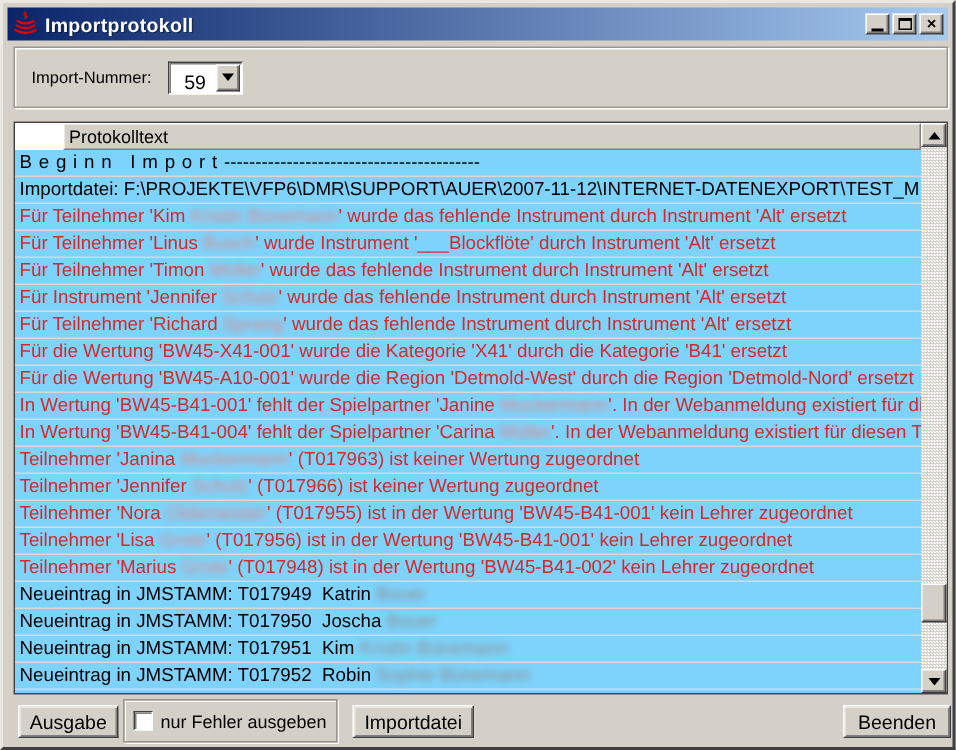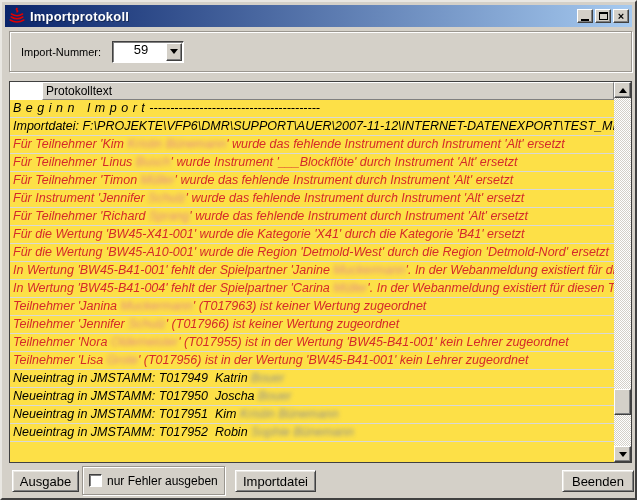--- a/index.html
+++ b/index.html
@@ -32,44 +32,44 @@
   .glyph-max{width:9px;height:8px;border:1px solid #000;border-top-width:2px;}
   .glyph-close{font-size:11px;font-weight:bold;line-height:10px;}
   
   .top-panel{
     position:absolute;left:7px;top:29px;width:623px;height:41px;
     border:1px solid #9a968f;box-shadow:inset 1px 1px 0 #fff,1px 1px 0 #fff;
     display:flex;align-items:center;padding-left:11px;
   }
   .imp-label{font-size:11px;color:#000;margin-right:11px;}
   .combo{
-    width:72px;height:22px;background:#fff;position:relative;
+    width:50px;height:22px;background:#fff;position:relative;
     border:1px solid;border-color:#404040 #fff #fff #404040;
     box-shadow:inset 1px 1px 0 #808080;
-    display:flex;align-items:flex-start;
+    display:flex;align-items:flex-end;
   }
   .combo-value{flex:1;text-align:center;font-size:13px;padding-right:14px;}
   .combo-btn{
     position:absolute;right:1px;top:1px;bottom:1px;width:16px;background:#d4d0c8;
     border:1px solid;border-color:#fff #404040 #404040 #fff;
     box-shadow:inset -1px -1px 0 #808080;
     display:flex;align-items:center;justify-content:center;
   }
   .tri-down{width:0;height:0;border-left:4px solid transparent;border-right:4px solid transparent;border-top:5px solid #000;}
   
   .list{
     position:absolute;left:7px;top:79px;width:623px;height:382px;
     background:#fff;border:1px solid #404040;
   }
   .list-header{
     position:absolute;left:0;top:0;right:17px;height:18px;
     background:#d4d0c8;border:1px solid;border-color:#fff #808080 #808080 #fff;
     font-size:12px;line-height:16px;padding-left:3px;color:#000;margin-left:32px;
   }
-  .rows{position:absolute;left:0;top:18px;right:17px;bottom:0;overflow:hidden;background:#fde047;font-style:italic;}
+  .rows{position:absolute;left:0;top:18px;right:17px;bottom:0;overflow:hidden;background:#7dd3fc;}
   .row{
     height:18px;line-height:17px;font-size:12.5px;white-space:pre;overflow:hidden;
     border-bottom:1px solid #d8d8d8;padding-left:3px;
   }
   .row.error{color:var(--error-text,#d42a2a);}
   .row.info{color:var(--normal-text,#000);}
   .spaced{letter-spacing:4.5px;}
   .blur{filter:blur(2px);}
   .error .blur{color:var(--redacted-red,#e08a8a);}
   .info .blur{color:var(--redacted-gray,#909090);}
@@ -167,20 +167,21 @@
         <div class="row error"><span>Für Instrument 'Jennifer </span><span class="blur">Schulz</span><span>' wurde das fehlende Instrument durch Instrument 'Alt' ersetzt</span></div>
         <div class="row error"><span>Für Teilnehmer 'Richard </span><span class="blur">Sprang</span><span>' wurde das fehlende Instrument durch Instrument 'Alt' ersetzt</span></div>
         <div class="row error"><span>Für die Wertung 'BW45-X41-001' wurde die Kategorie 'X41' durch die Kategorie 'B41' ersetzt</span></div>
         <div class="row error"><span>Für die Wertung 'BW45-A10-001' wurde die Region 'Detmold-West' durch die Region 'Detmold-Nord' ersetzt</span></div>
         <div class="row error"><span>In Wertung 'BW45-B41-001' fehlt der Spielpartner 'Janine </span><span class="blur">Muckermann</span><span>'. In der Webanmeldung existiert für dies</span></div>
         <div class="row error"><span>In Wertung 'BW45-B41-004' fehlt der Spielpartner 'Carina </span><span class="blur">Müller</span><span>'. In der Webanmeldung existiert für diesen Tei</span></div>
         <div class="row error"><span>Teilnehmer 'Janina </span><span class="blur">Muckermann</span><span>' (T017963) ist keiner Wertung zugeordnet</span></div>
         <div class="row error"><span>Teilnehmer 'Jennifer </span><span class="blur">Schulz</span><span>' (T017966) ist keiner Wertung zugeordnet</span></div>
         <div class="row error"><span>Teilnehmer 'Nora </span><span class="blur">Oldemeister</span><span>' (T017955) ist in der Wertung 'BW45-B41-001' kein Lehrer zugeordnet</span></div>
         <div class="row error"><span>Teilnehmer 'Lisa </span><span class="blur">Grote</span><span>' (T017956) ist in der Wertung 'BW45-B41-001' kein Lehrer zugeordnet</span></div>
+        <div class="row error"><span>Teilnehmer 'Marius </span><span class="blur">Grote</span><span>' (T017948) ist in der Wertung 'BW45-B41-002' kein Lehrer zugeordnet</span></div>
         <div class="row info"><span>Neueintrag in JMSTAMM: T017949  Katrin </span><span class="blur">Bouer</span></div>
         <div class="row info"><span>Neueintrag in JMSTAMM: T017950  Joscha </span><span class="blur">Bouer</span></div>
         <div class="row info"><span>Neueintrag in JMSTAMM: T017951  Kim </span><span class="blur">Kristin Bünemann</span></div>
         <div class="row info"><span>Neueintrag in JMSTAMM: T017952  Robin </span><span class="blur">Sophie Bünemann</span></div>
       </div>
     <div class="scrollbar">
       <div class="sb-btn sb-up">
           <div class="sb-tri-up"></div>
         </div>
       <div class="sb-thumb"></div>

